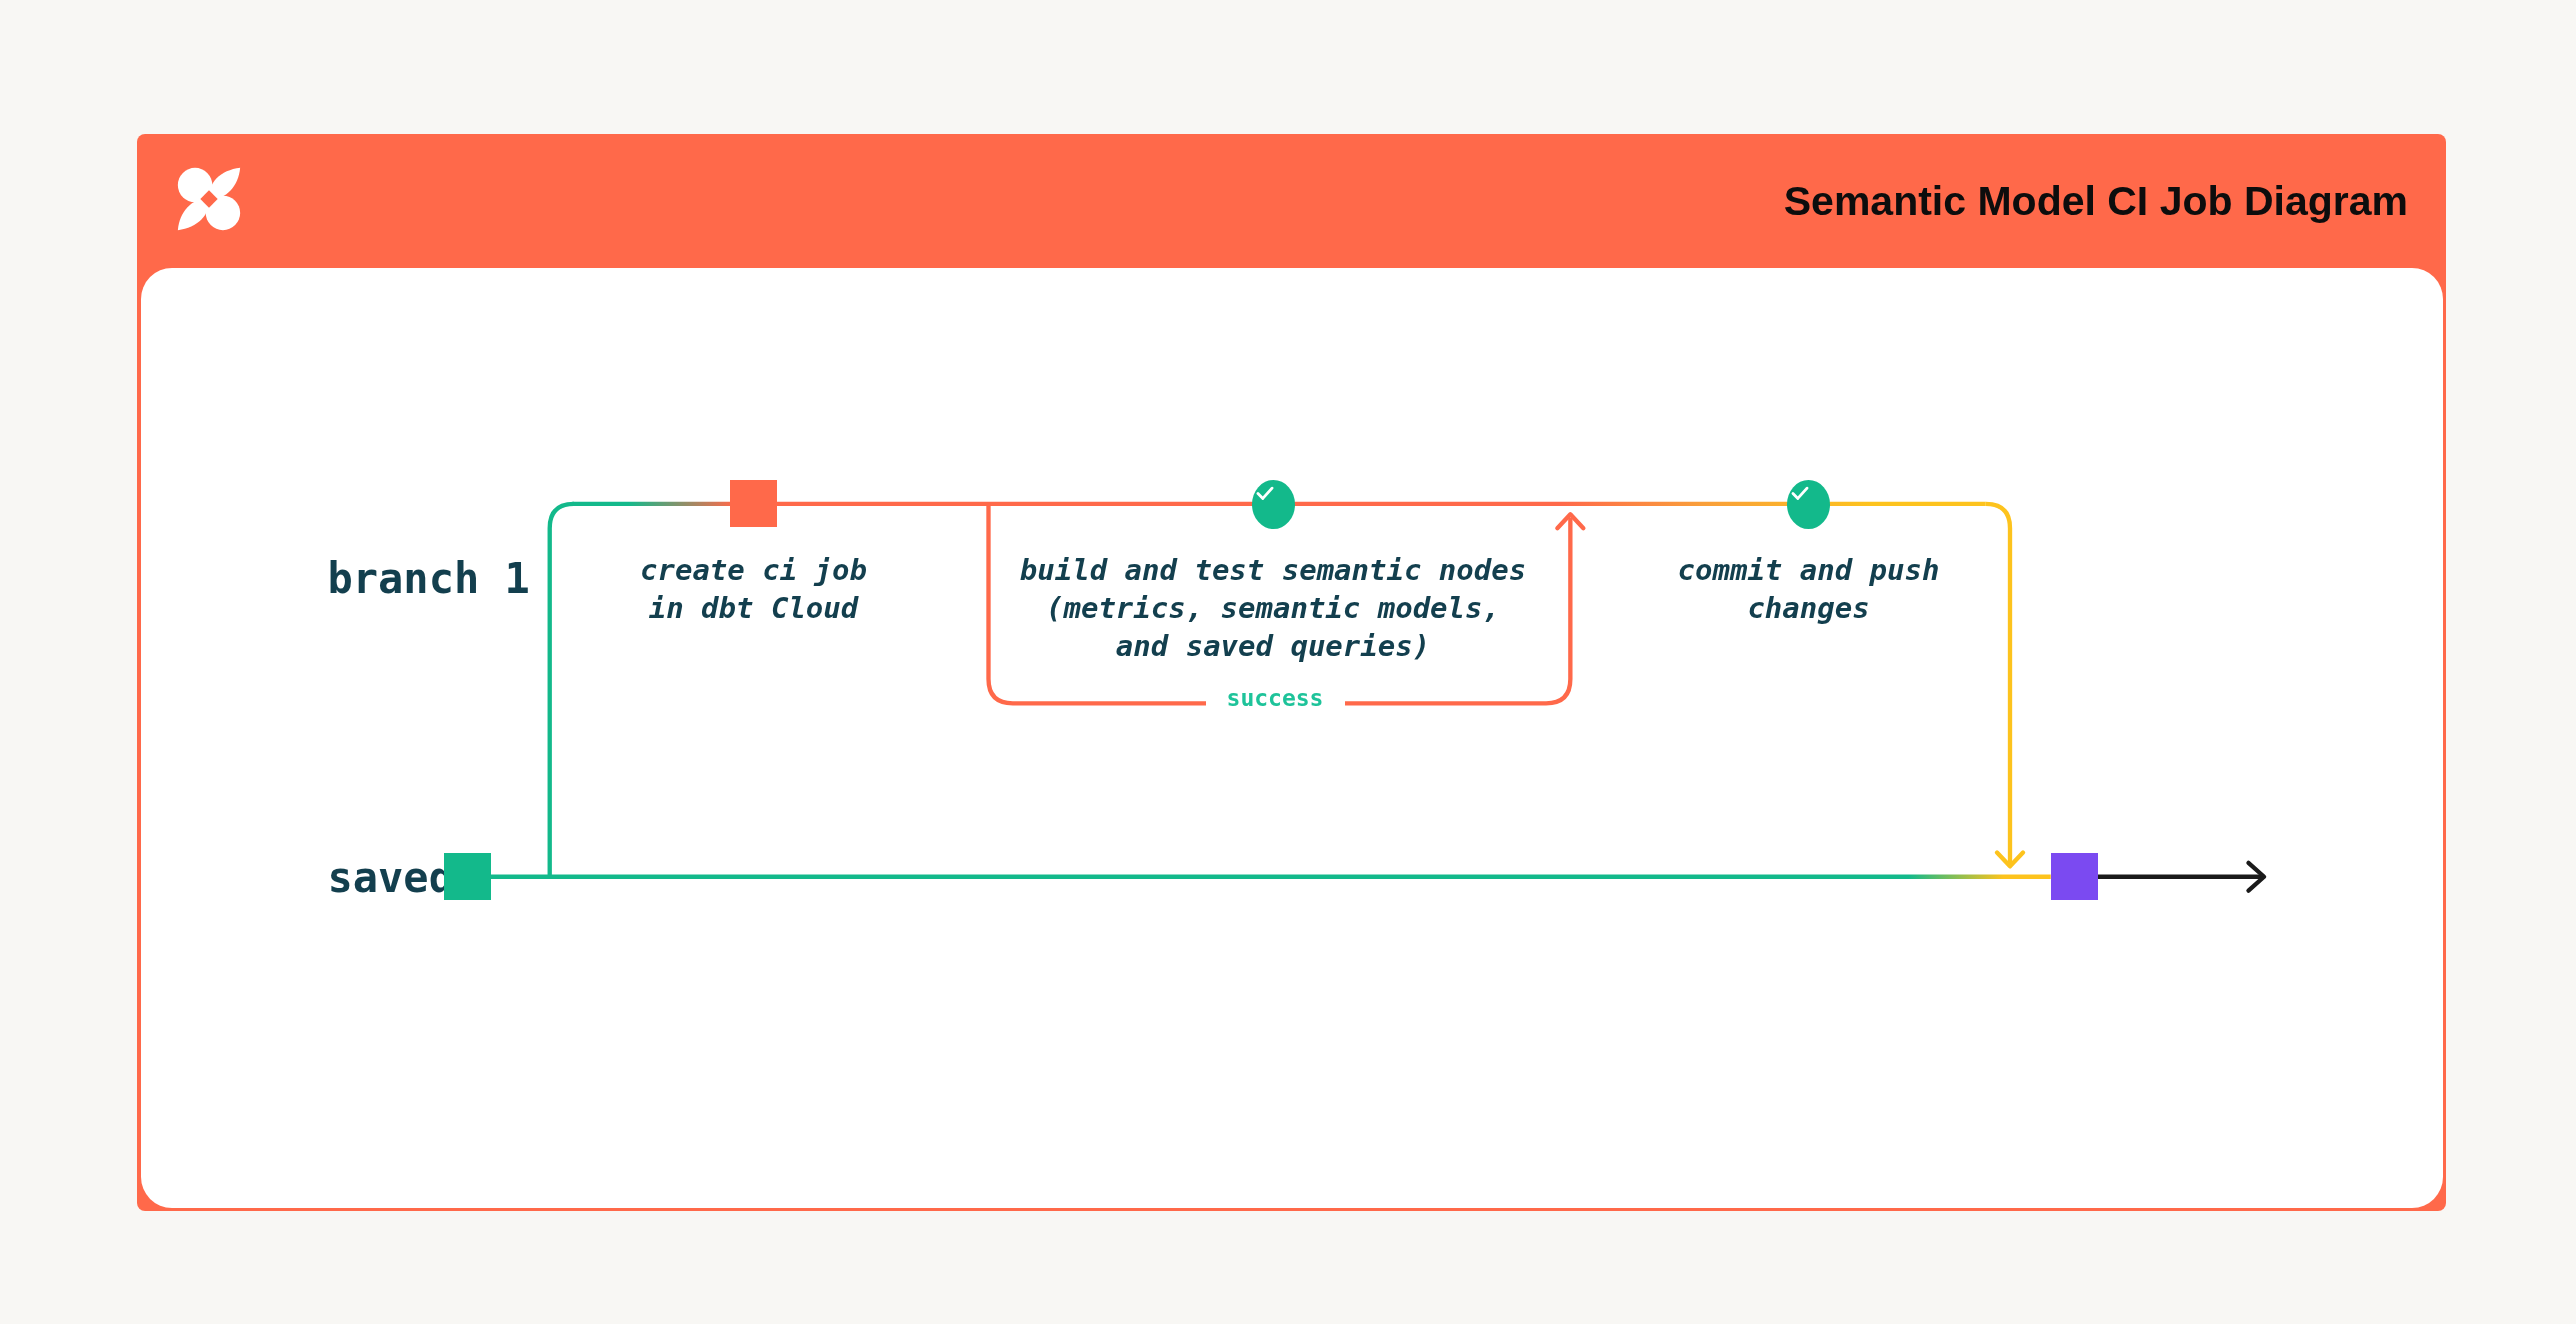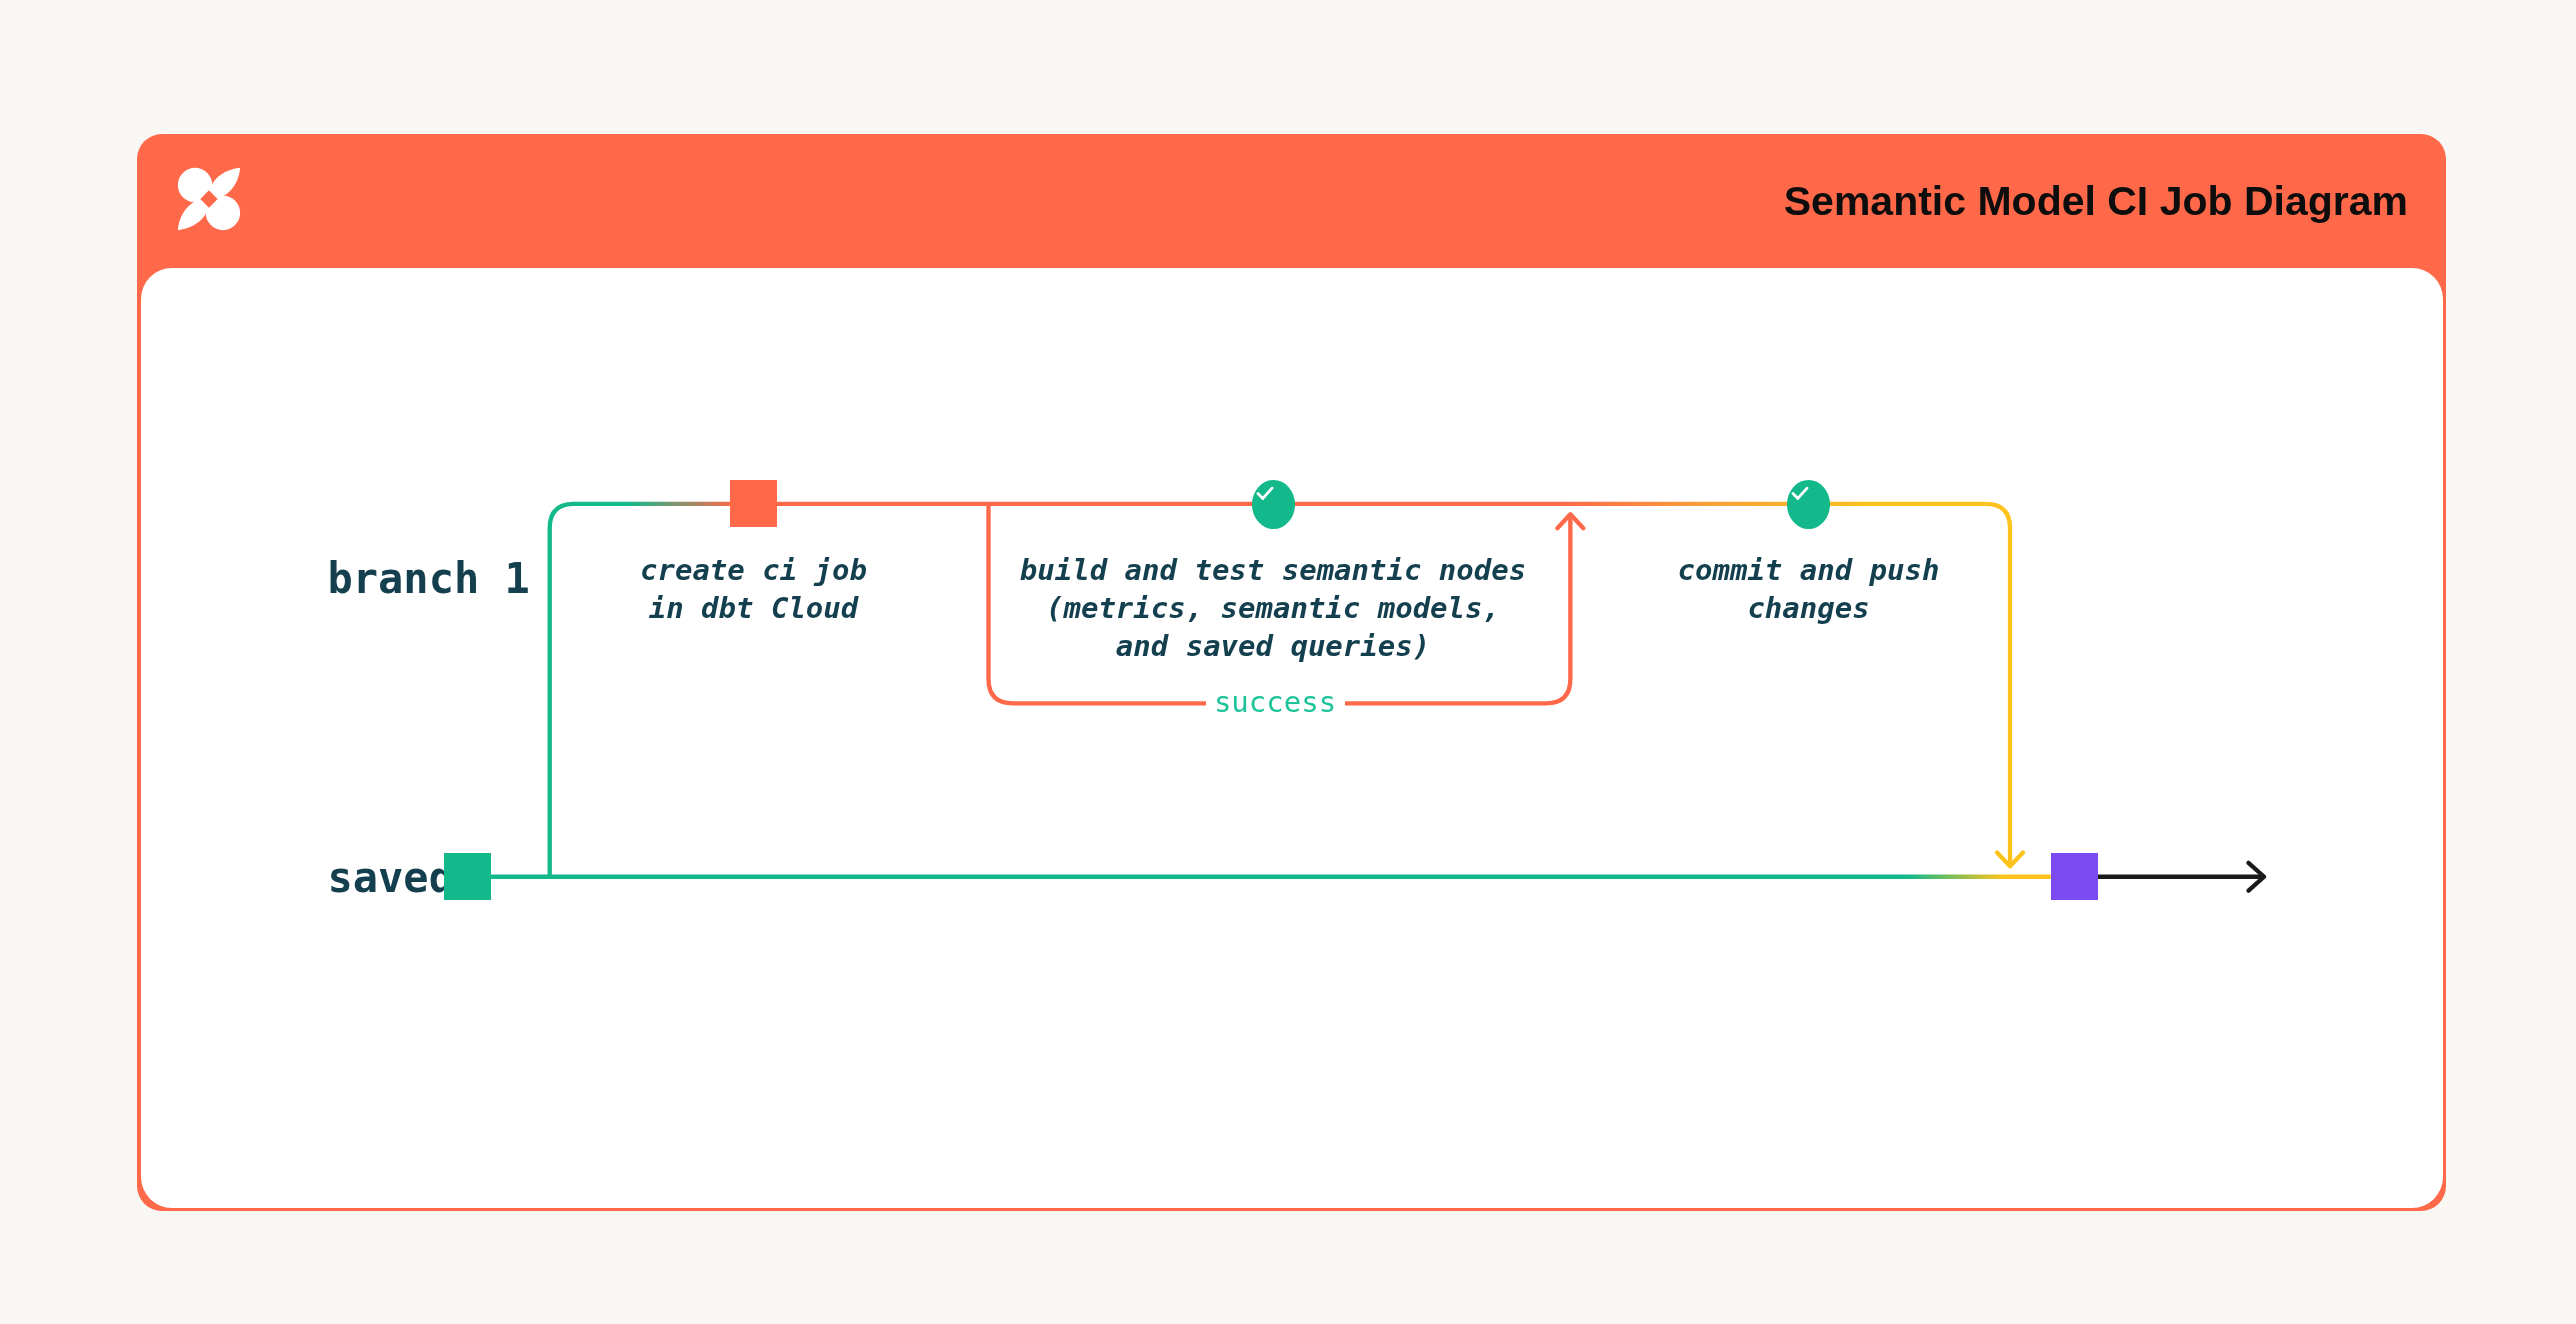--- a/index.html
+++ b/index.html
@@ -17,21 +17,21 @@
   body{
     background:var(--page-bg);
     position:relative;
     font-family:"DejaVu Sans Mono", monospace;
   }
   .card{
     position:absolute;
     left:137px; top:134px;
     width:2309px; height:1077px;
     background:var(--orange);
-    border-radius:25px;
+    border-radius:8px;
   }
   .card-header{
     position:relative;
     height:134px;
     display:flex;
     align-items:center;
     justify-content:flex-end;
     padding-right:38px;
   }
   .logo{
@@ -87,22 +87,22 @@
     font-size:29px;
     font-weight:700;
     line-height:38px;
     text-align:center;
     white-space:pre-line;
     font-style:italic;
   }
   .success-label{
     position:absolute;
     color:var(--success-green);
-    font-size:29px;
-    font-weight:400;
+    font-size:23px;
+    font-weight:700;
     text-align:center;
     background:#ffffff;
     white-space:nowrap;
   }
 </style>
 </head>
 <body>
 
 <div class="card">
 

